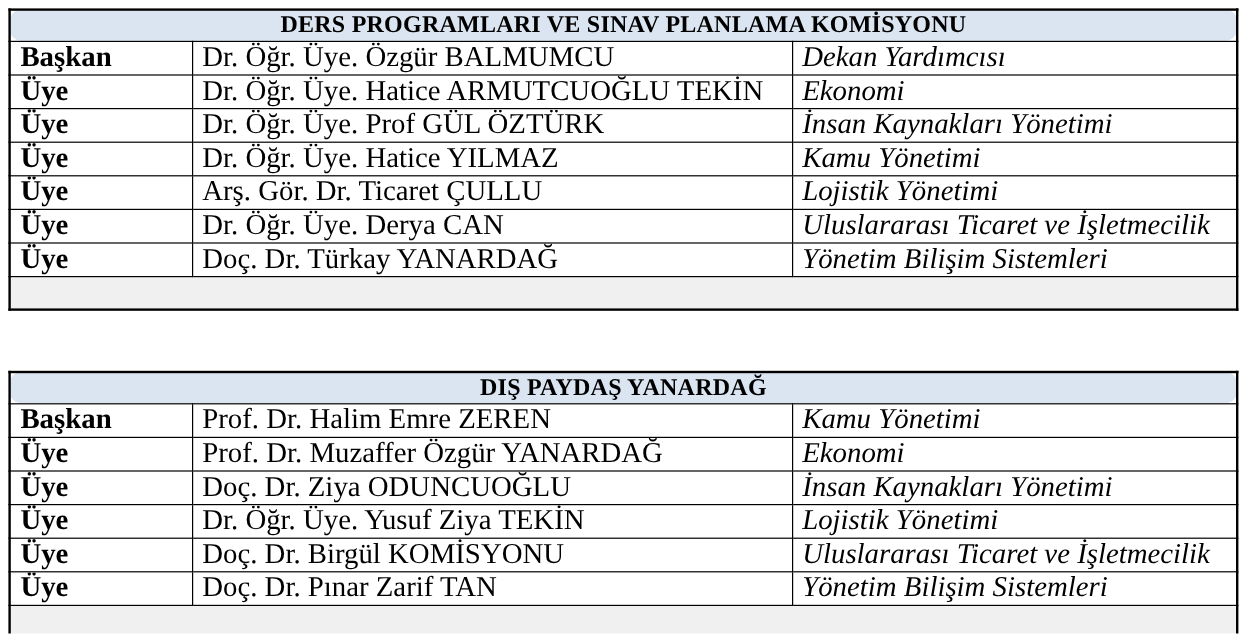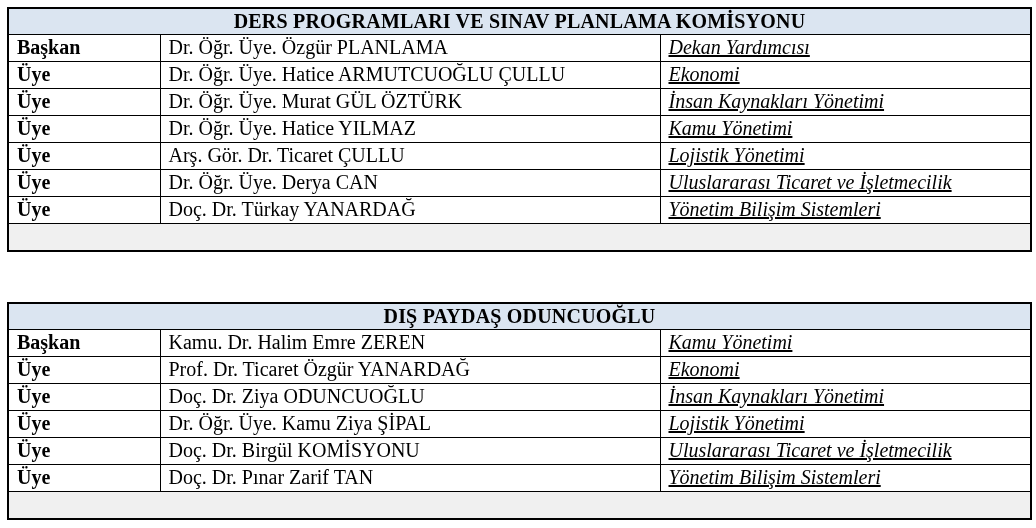--- a/index.html
+++ b/index.html
@@ -37,28 +37,29 @@
     white-space: nowrap;
     vertical-align: middle;
   }
   .title-cell {
     background: #dbe5f1;
     text-align: center;
     font-weight: bold;
     font-size: 20px;
     height: 26px;
     letter-spacing: 0.2px;
+    border-radius: 10px;
   }
   .committee-table td {
-    font-size: 20px;
+    font-size: 24px;
     height: 27px;
   }
   td.role-cell { font-weight: bold; }
   td.name-cell { font-weight: normal; }
-  td.dept-cell { font-style: italic; text-decoration: underline; }
+  td.dept-cell { font-style: italic; }
   tr.empty-row td {
     background: #f0f0f0;
     height: 28px;
   }
 </style>
 </head>
 <body>
 
 <div class="page">
 
@@ -69,31 +70,31 @@
       <col style="width:371px">
     </colgroup>
     <thead>
       <tr>
         <th colspan="3" class="title-cell">DERS PROGRAMLARI VE SINAV PLANLAMA KOMİSYONU</th>
       </tr>
     </thead>
     <tbody>
       <tr>
         <td class="role-cell">Başkan</td>
-        <td class="name-cell">Dr. Öğr. Üye. Özgür PLANLAMA</td>
+        <td class="name-cell">Dr. Öğr. Üye. Özgür BALMUMCU</td>
         <td class="dept-cell">Dekan Yardımcısı</td>
       </tr>
       <tr>
         <td class="role-cell">Üye</td>
-        <td class="name-cell">Dr. Öğr. Üye. Hatice ARMUTCUOĞLU ÇULLU</td>
+        <td class="name-cell">Dr. Öğr. Üye. Hatice ARMUTCUOĞLU TEKİN</td>
         <td class="dept-cell">Ekonomi</td>
       </tr>
       <tr>
         <td class="role-cell">Üye</td>
-        <td class="name-cell">Dr. Öğr. Üye. Murat GÜL ÖZTÜRK</td>
+        <td class="name-cell">Dr. Öğr. Üye. Prof GÜL ÖZTÜRK</td>
         <td class="dept-cell">İnsan Kaynakları Yönetimi</td>
       </tr>
       <tr>
         <td class="role-cell">Üye</td>
         <td class="name-cell">Dr. Öğr. Üye. Hatice YILMAZ</td>
         <td class="dept-cell">Kamu Yönetimi</td>
       </tr>
       <tr>
         <td class="role-cell">Üye</td>
         <td class="name-cell">Arş. Gör. Dr. Ticaret ÇULLU</td>
@@ -116,42 +117,42 @@
   </table>
 
   <table class="committee-table table-2">
     <colgroup>
       <col style="width:152px">
       <col style="width:500px">
       <col style="width:371px">
     </colgroup>
     <thead>
       <tr>
-        <th colspan="3" class="title-cell">DIŞ PAYDAŞ ODUNCUOĞLU</th>
+        <th colspan="3" class="title-cell">DIŞ PAYDAŞ YANARDAĞ</th>
       </tr>
     </thead>
     <tbody>
       <tr>
         <td class="role-cell">Başkan</td>
-        <td class="name-cell">Kamu. Dr. Halim Emre ZEREN</td>
+        <td class="name-cell">Prof. Dr. Halim Emre ZEREN</td>
         <td class="dept-cell">Kamu Yönetimi</td>
       </tr>
       <tr>
         <td class="role-cell">Üye</td>
-        <td class="name-cell">Prof. Dr. Ticaret Özgür YANARDAĞ</td>
+        <td class="name-cell">Prof. Dr. Muzaffer Özgür YANARDAĞ</td>
         <td class="dept-cell">Ekonomi</td>
       </tr>
       <tr>
         <td class="role-cell">Üye</td>
         <td class="name-cell">Doç. Dr. Ziya ODUNCUOĞLU</td>
         <td class="dept-cell">İnsan Kaynakları Yönetimi</td>
       </tr>
       <tr>
         <td class="role-cell">Üye</td>
-        <td class="name-cell">Dr. Öğr. Üye. Kamu Ziya ŞİPAL</td>
+        <td class="name-cell">Dr. Öğr. Üye. Yusuf Ziya TEKİN</td>
         <td class="dept-cell">Lojistik Yönetimi</td>
       </tr>
       <tr>
         <td class="role-cell">Üye</td>
         <td class="name-cell">Doç. Dr. Birgül KOMİSYONU</td>
         <td class="dept-cell">Uluslararası Ticaret ve İşletmecilik</td>
       </tr>
       <tr>
         <td class="role-cell">Üye</td>
         <td class="name-cell">Doç. Dr. Pınar Zarif TAN</td>

